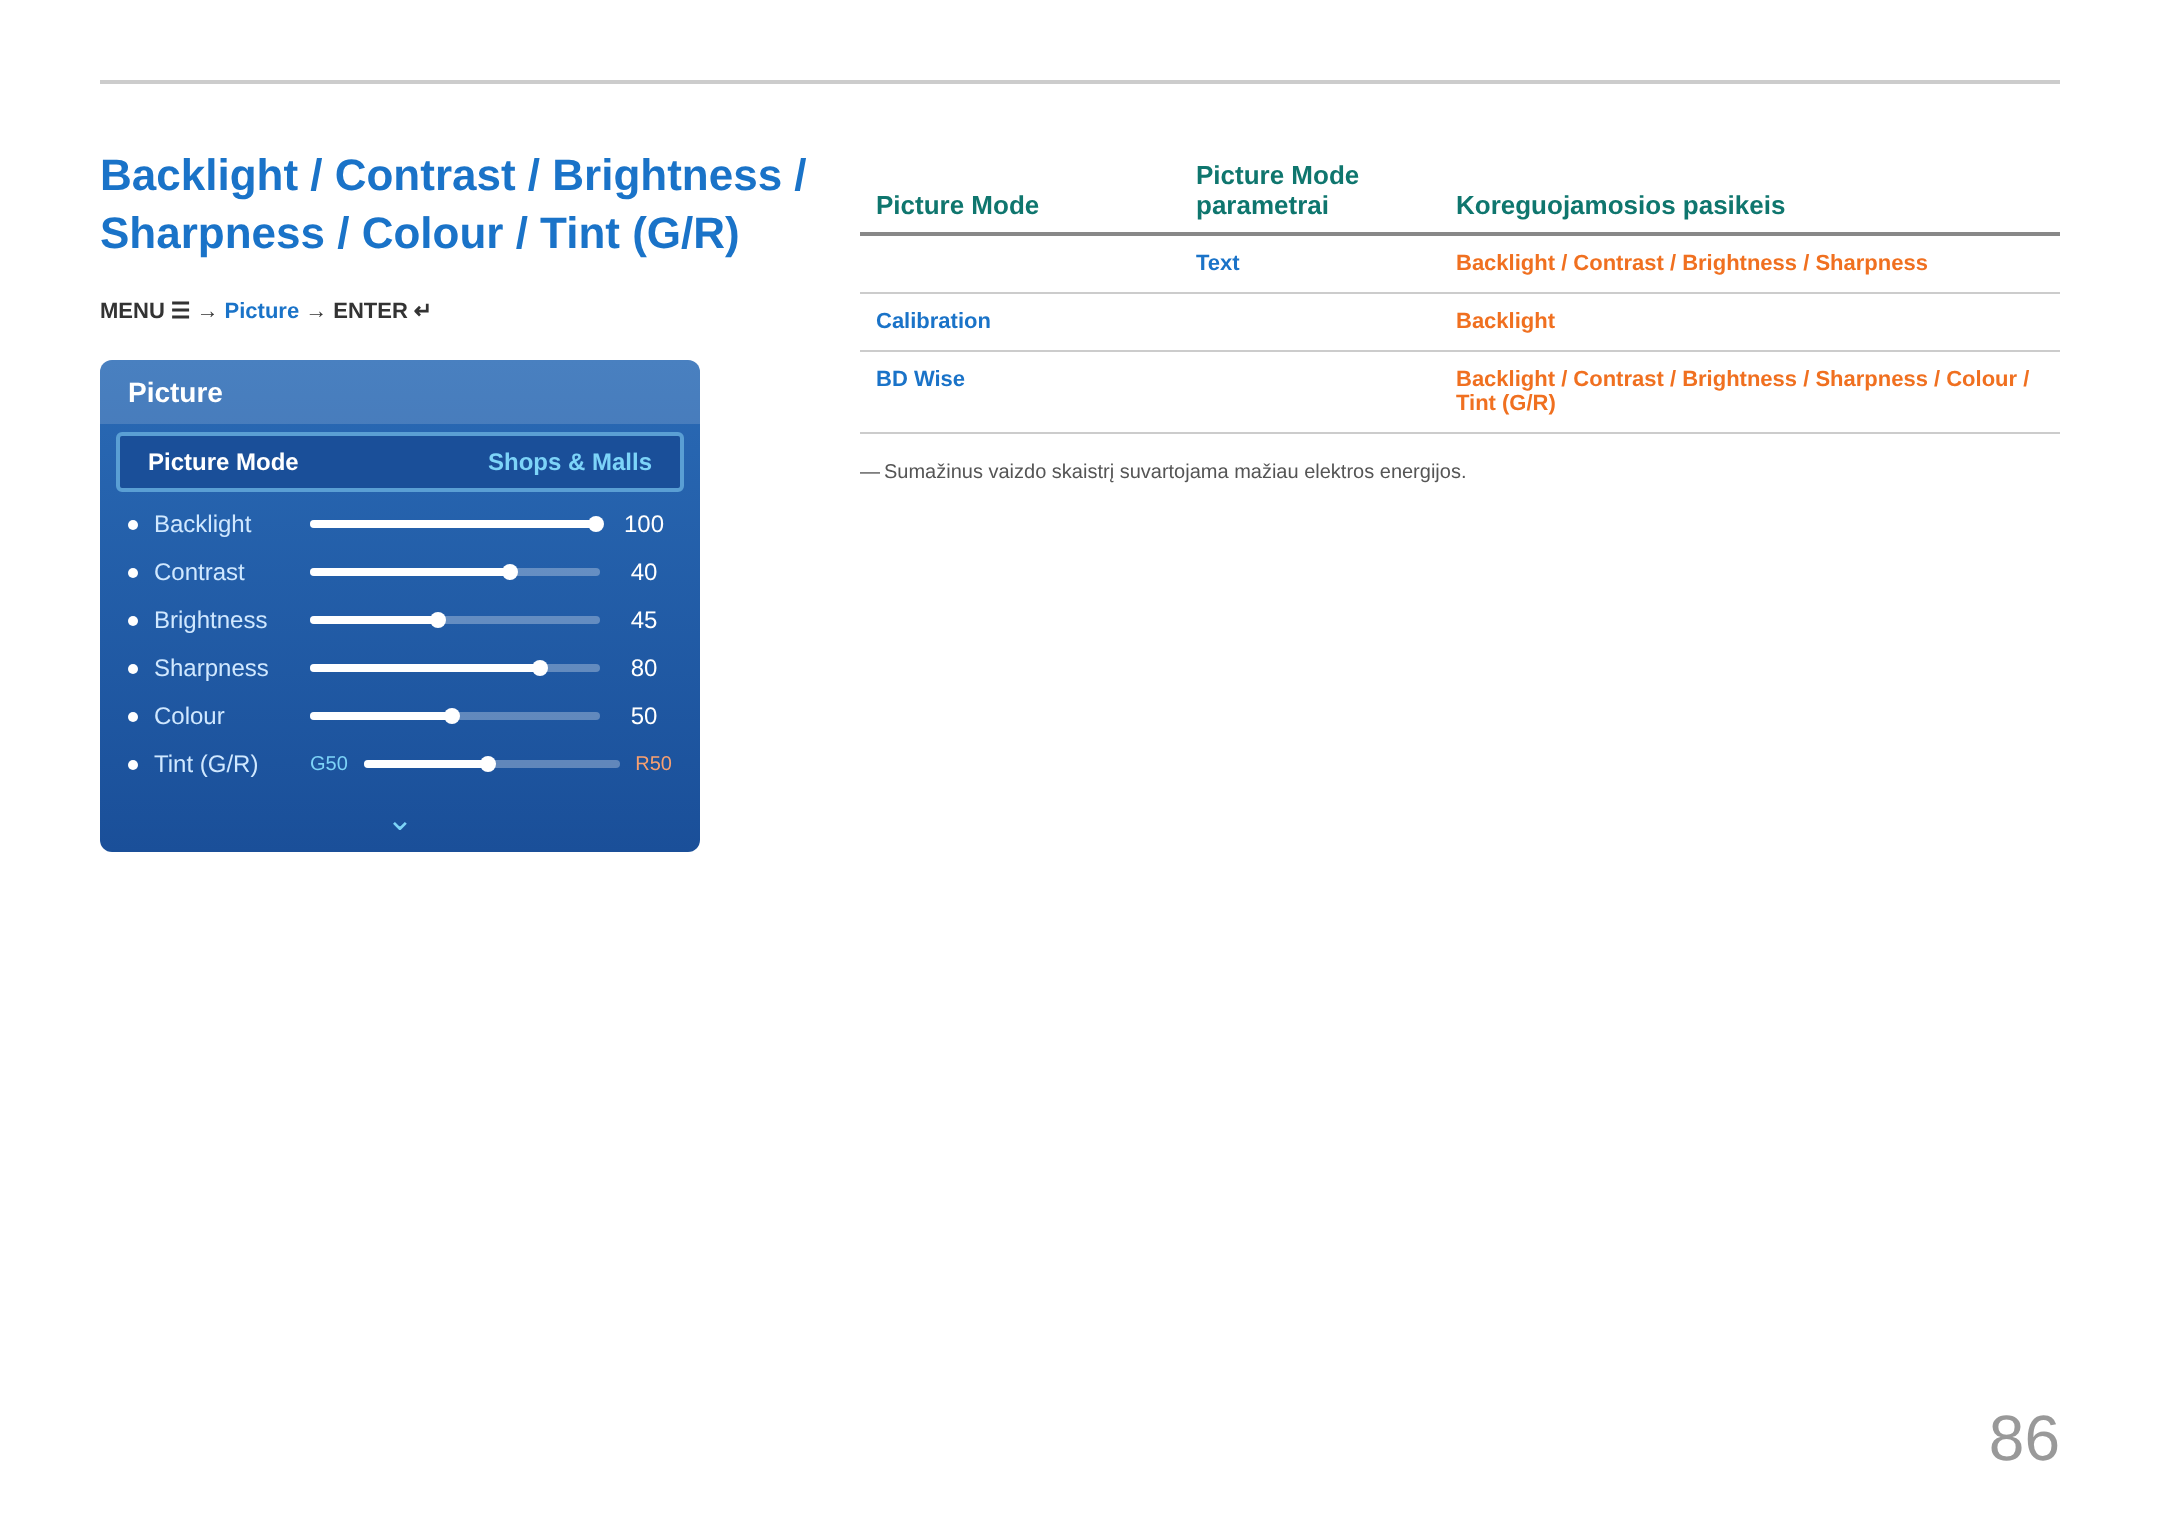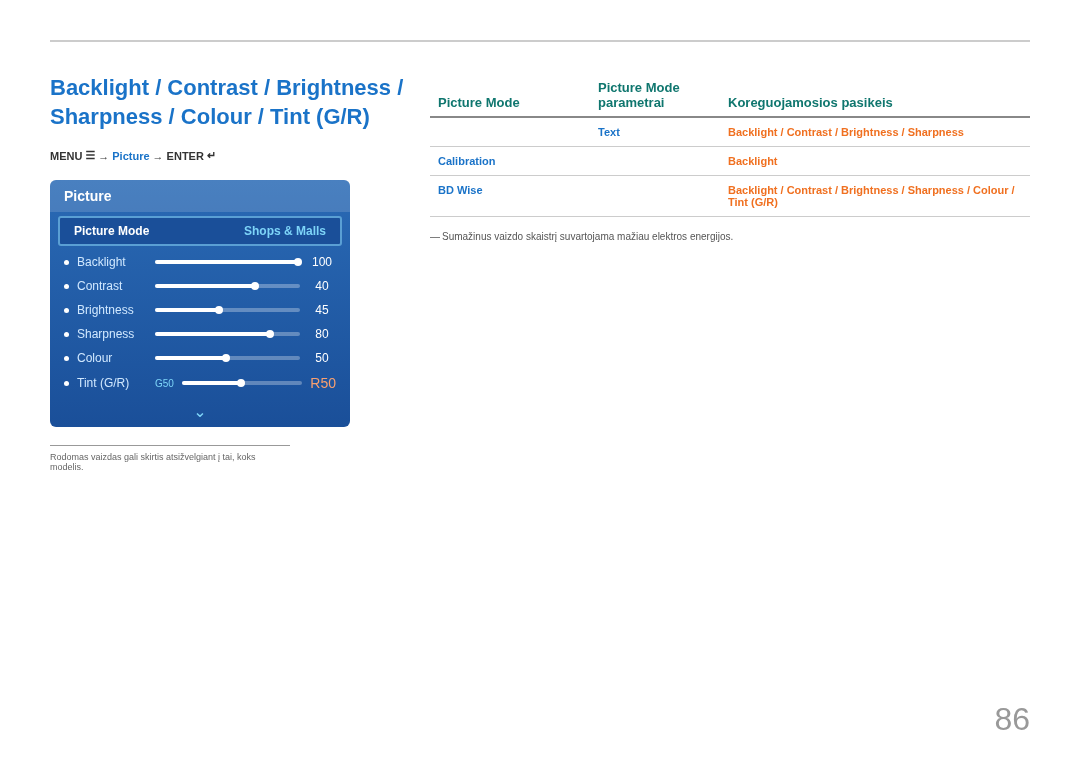--- a/index.html
+++ b/index.html
@@ -161,21 +161,21 @@
       display: flex;
       align-items: center;
       padding: 5px 14px;
       gap: 8px;
     }
     .tint-label-left {
       font-size: 10px;
       color: #7dd4f8;
     }
     .tint-label-right {
-      font-size: 14px;
+      font-size: 10px;
       color: #f8a070;
     }
 
     .chevron-row {
       display: flex;
       justify-content: center;
       padding: 6px 0;
     }
     .chevron {
       color: #7dd4f8;
@@ -354,23 +354,20 @@
             <div class="slider-thumb" style="right:48%;"></div>
           </div>
           <span class="tint-label-right">R50</span>
         </div>
 
         <div class="chevron-row">
           <span class="chevron">⌄</span>
         </div>
       </div>
 
-      <div class="footnote-left">
-        <span>Rodomas vaizdas gali skirtis atsižvelgiant į tai, koks modelis.</span>
-      </div>
     </div>
 
     <div class="right-col">
 
       <table class="info-table">
         <thead>
           <tr>
             <th>Picture Mode</th>
             <th>Picture Mode parametrai</th>
             <th>Koreguojamosios pasikeis</th>

